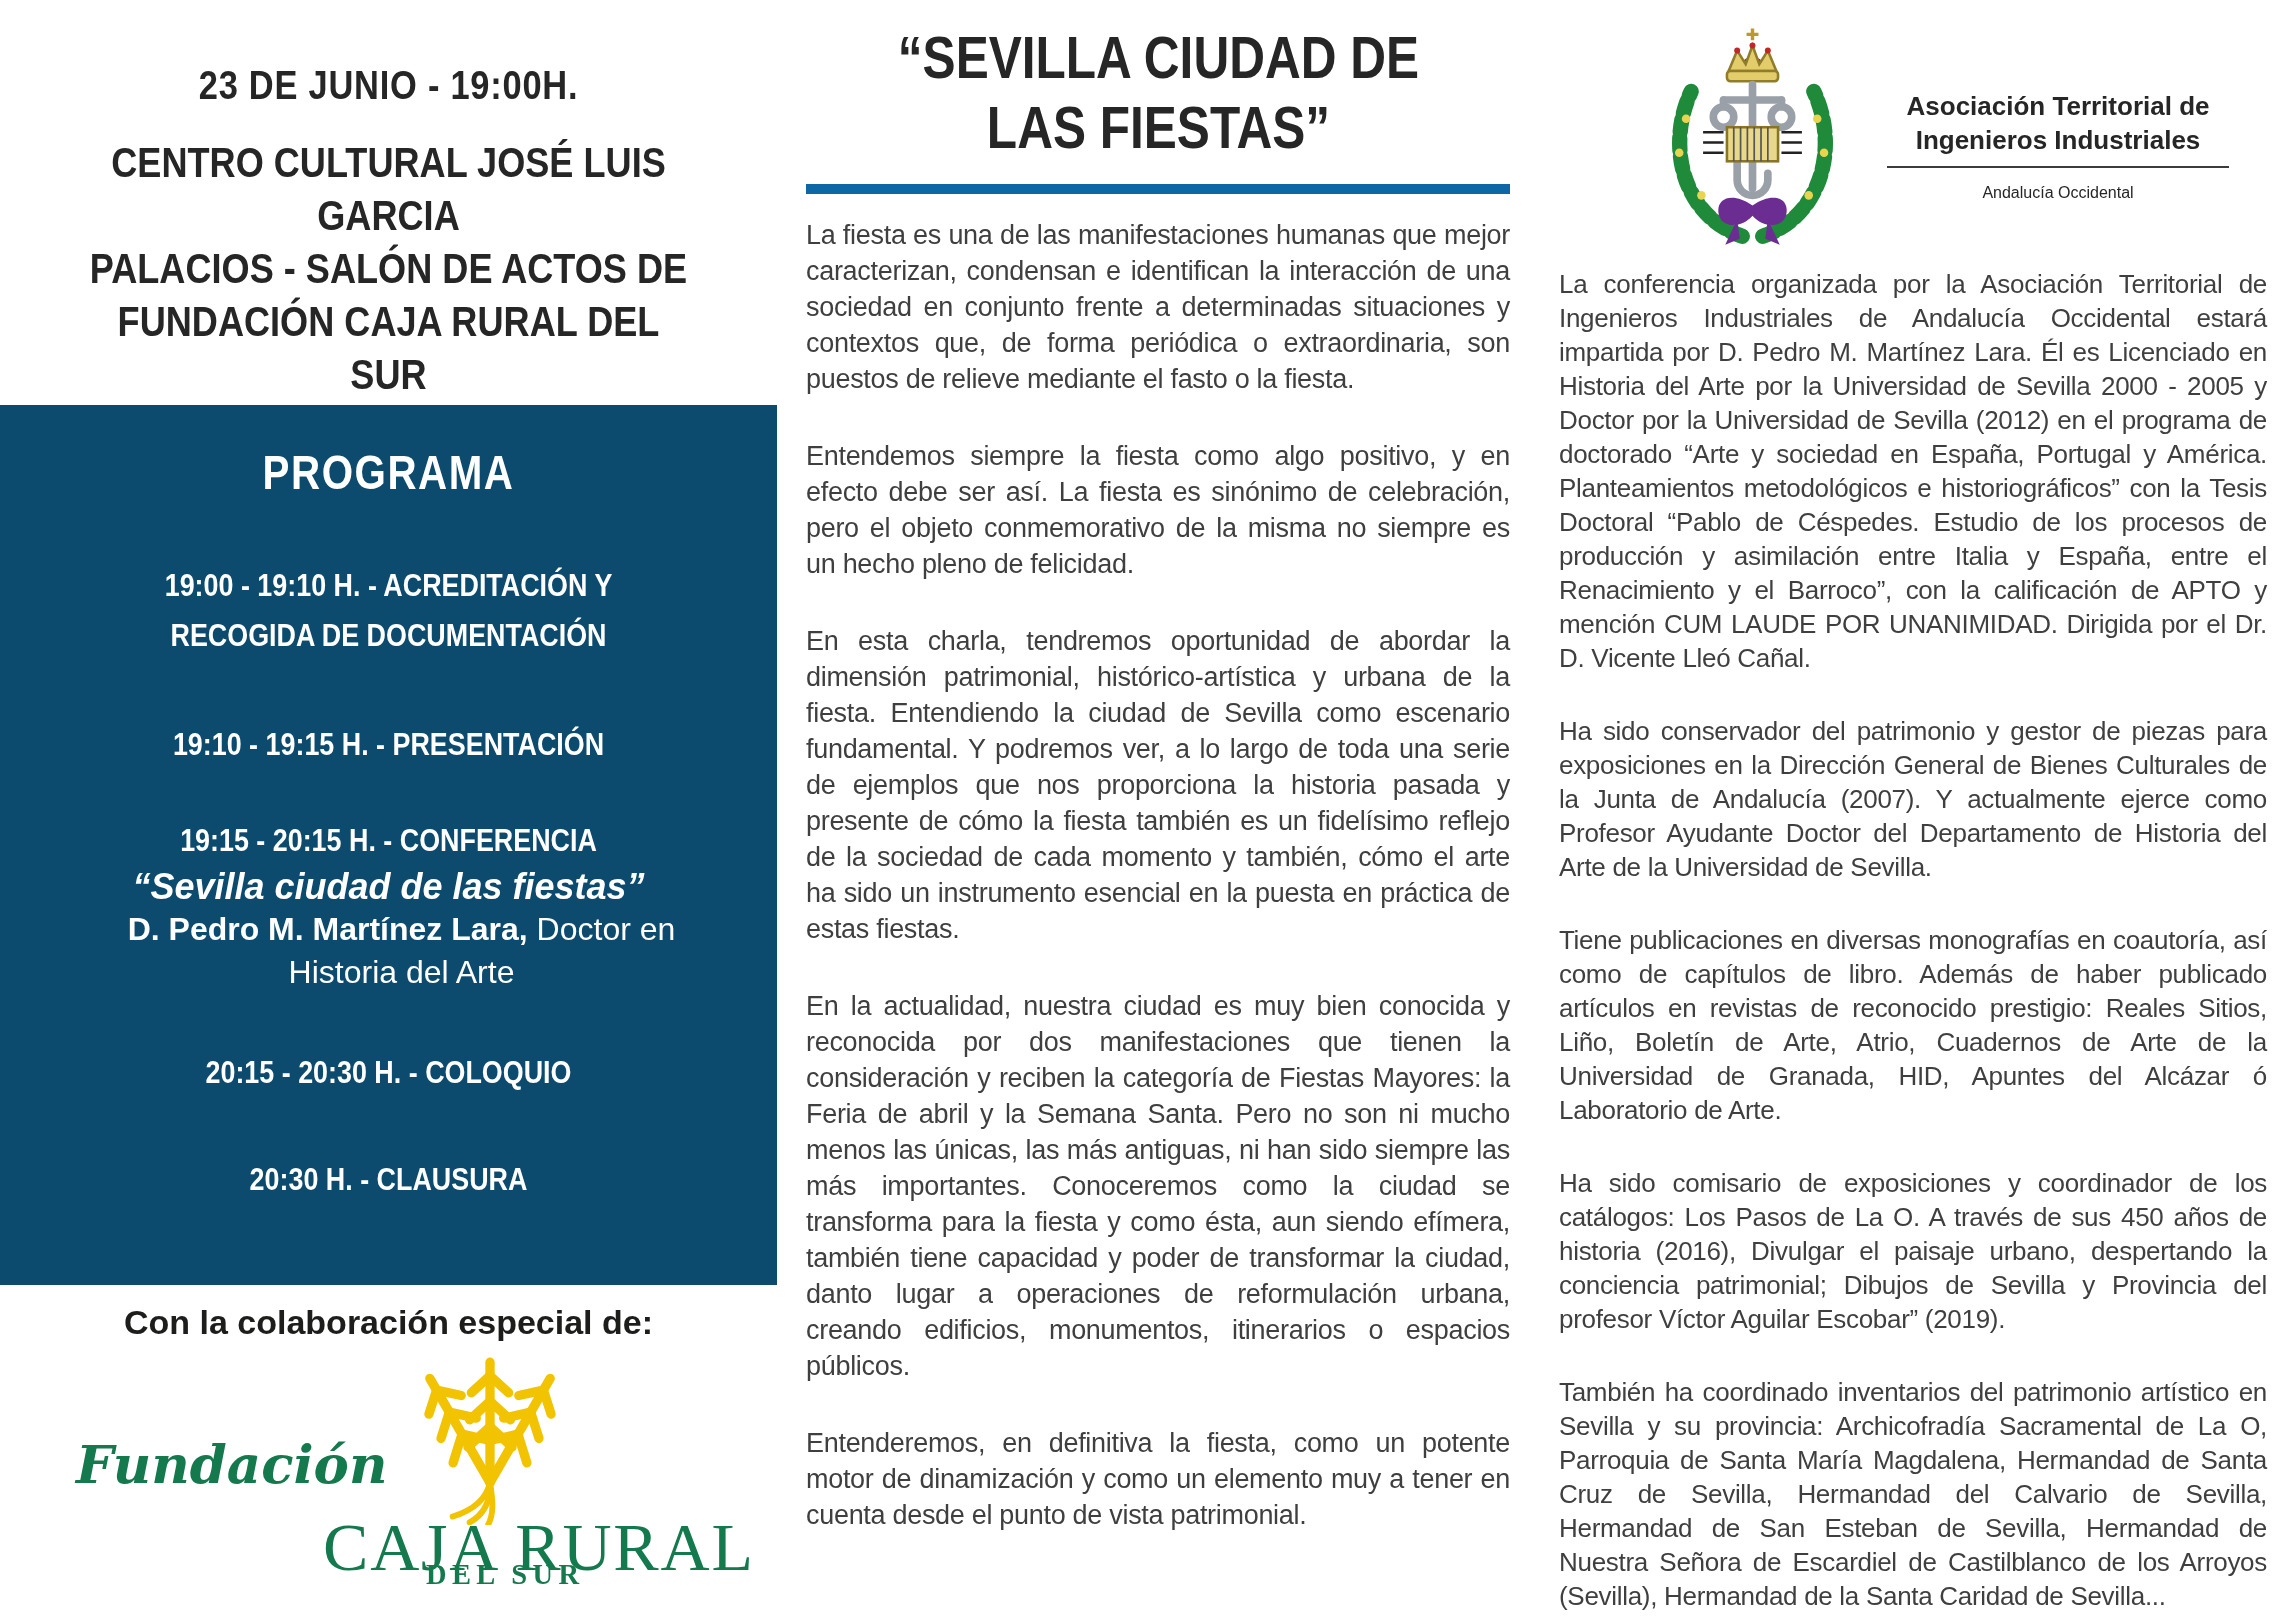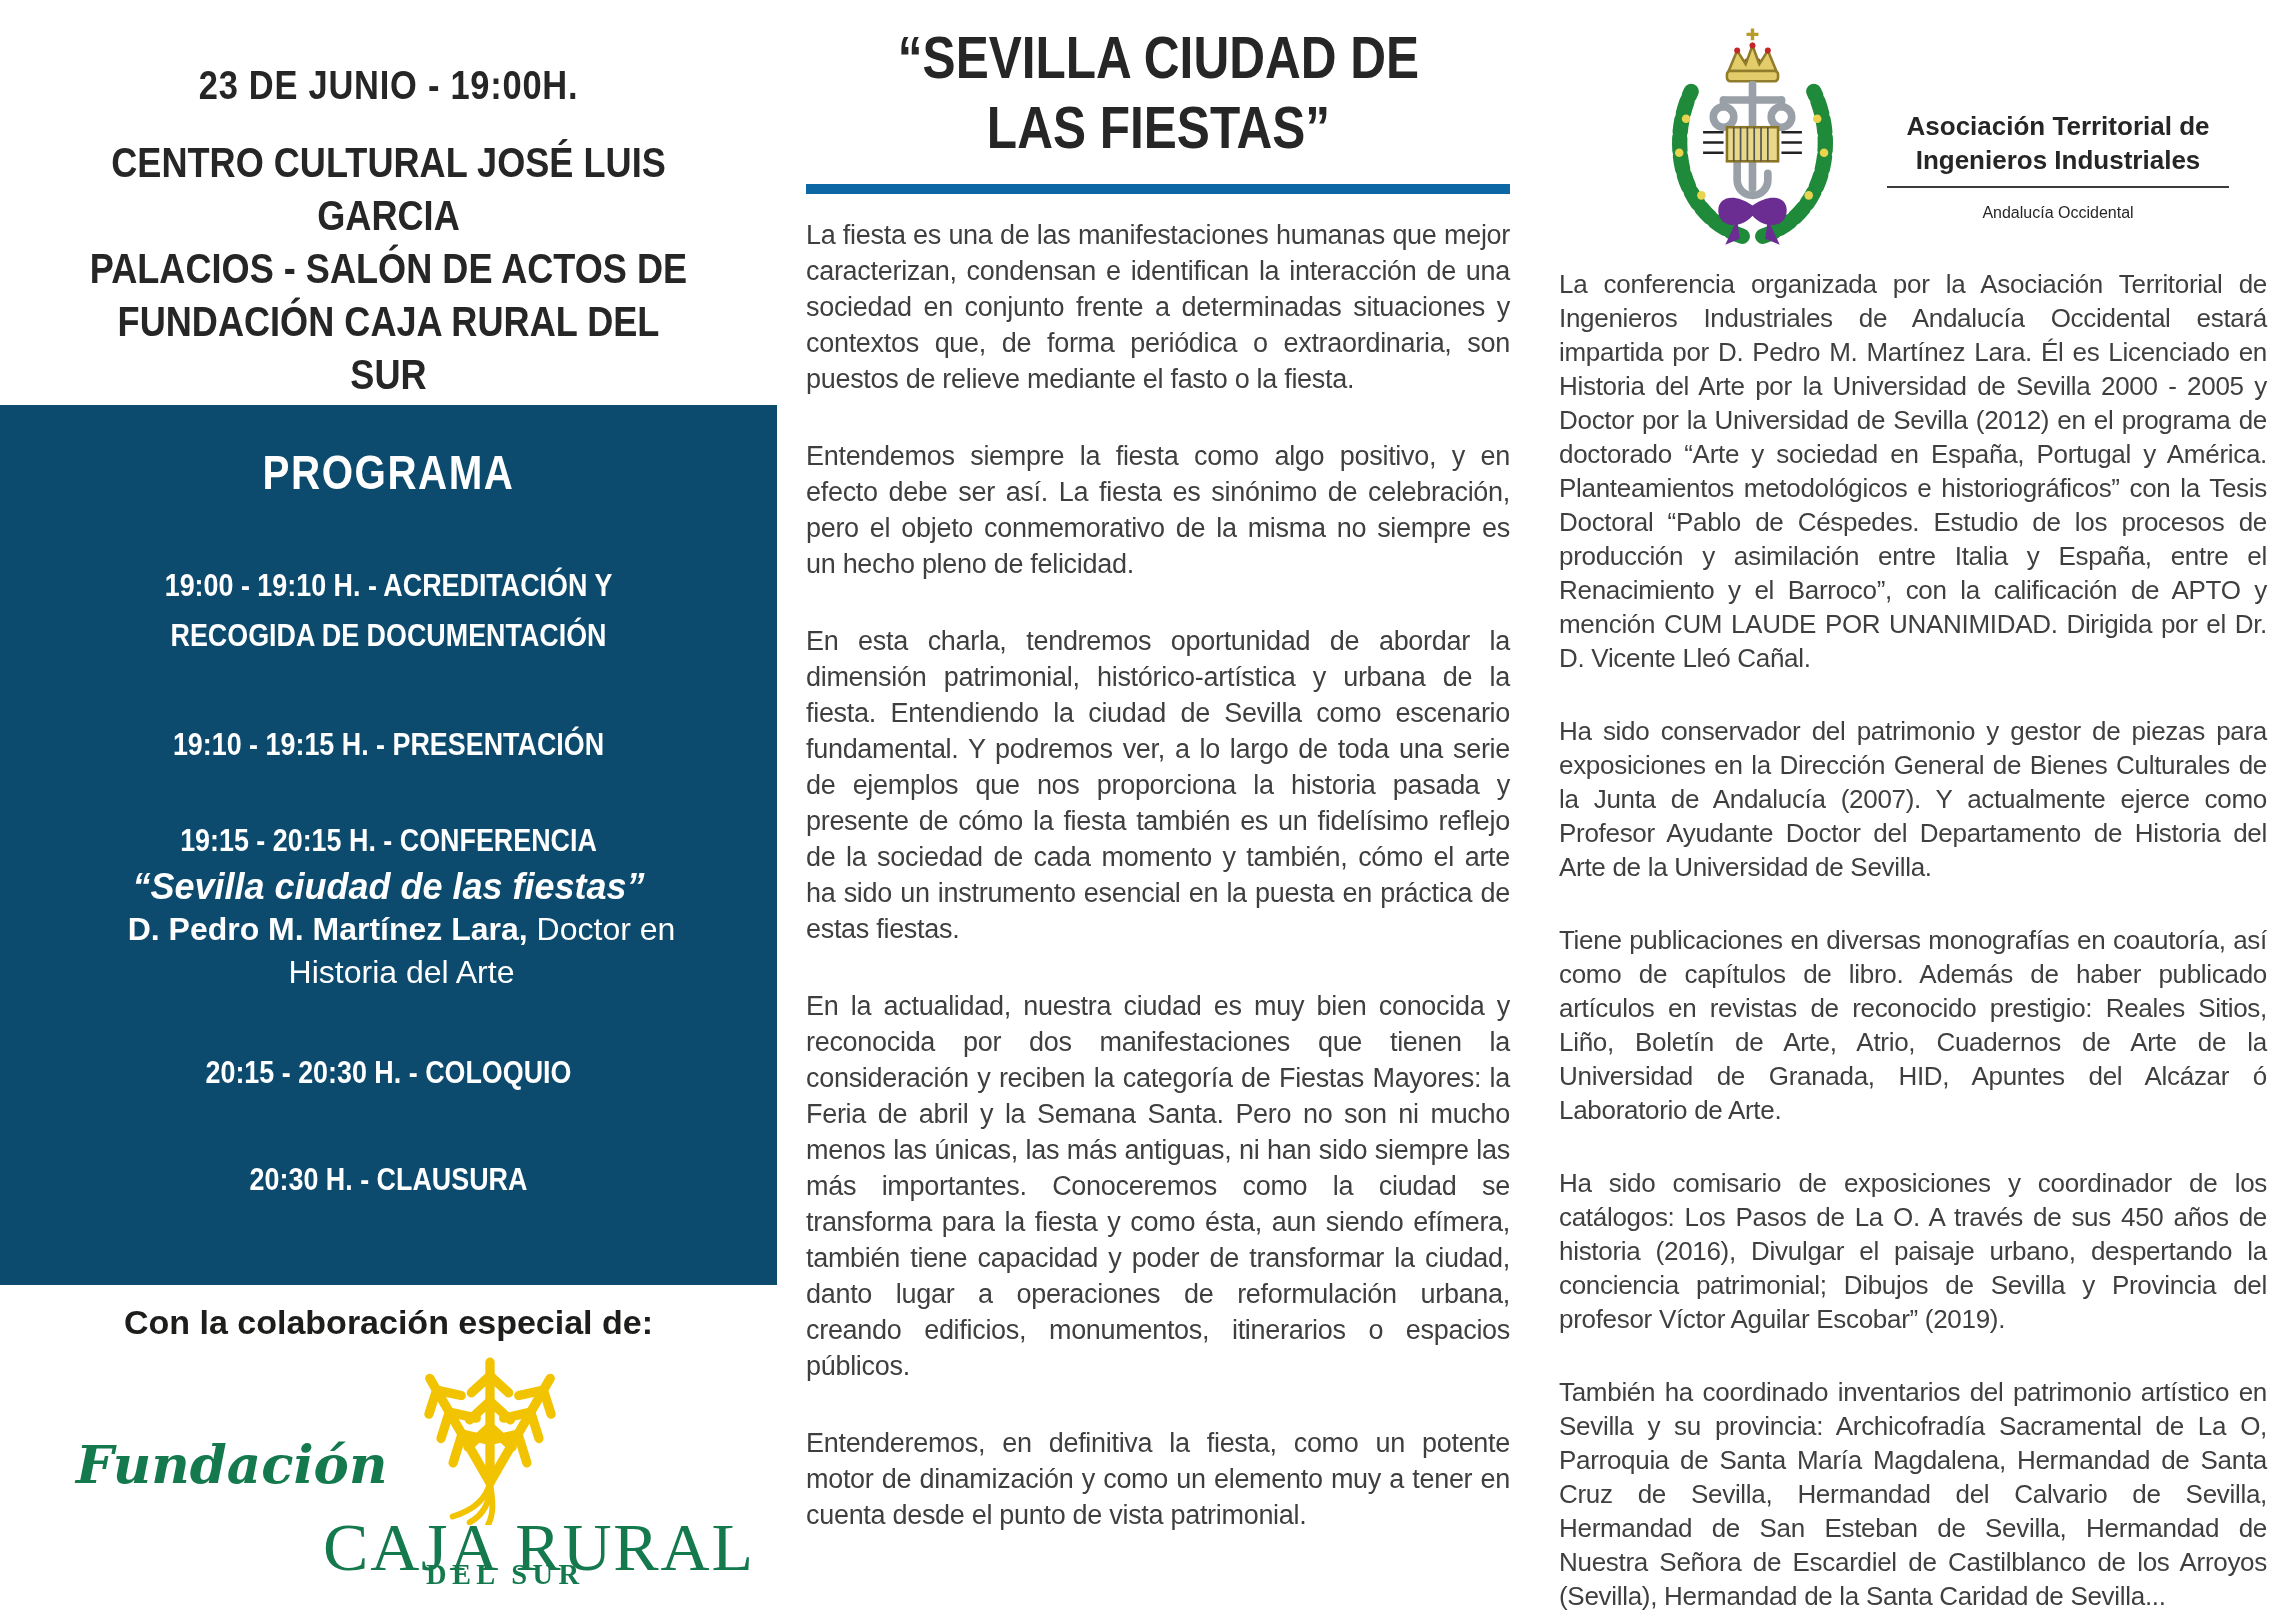--- a/index.html
+++ b/index.html
@@ -43,21 +43,21 @@
   .mid-title{position:absolute;left:802px;top:23px;width:713px;text-align:center;color:#262626;}
   .mid-title div{font-size:59px;line-height:70px;font-weight:700;}
   .mid-bar{position:absolute;left:806px;top:184px;width:704px;height:9.8px;background:#0e67a5;}
   .mid-body{position:absolute;left:806px;top:217px;width:704px;}
   .mid-body p{margin:0 0 41px 0;font-size:27px;line-height:36px;text-align:justify;
               letter-spacing:-0.3px;color:#3f3f3f;}
 
   
   .assoc{position:absolute;left:1555px;top:25px;width:722px;height:233px;display:flex;align-items:flex-start;}
   .assoc-emblem{margin-left:86px;}
-  .assoc-text{margin-left:23px;margin-top:84px;width:342px;text-align:center;color:#262626;}
+  .assoc-text{margin-left:23px;margin-top:64px;width:342px;text-align:center;color:#262626;}
   .assoc-text .b{font-size:26px;font-weight:700;line-height:34px;}
   .assoc-divider{border-top:2.7px solid #3c3c3c;margin:9px 0 9px 0;}
   .assoc-region{font-size:16px;font-weight:400;line-height:32px;}
 
   .right-body{position:absolute;left:1559px;top:267px;width:708px;}
   .right-body p{margin:0 0 39px 0;font-size:26px;line-height:34px;text-align:justify;
                 letter-spacing:-0.3px;color:#3f3f3f;}
 </style>
 </head>
 <body>

